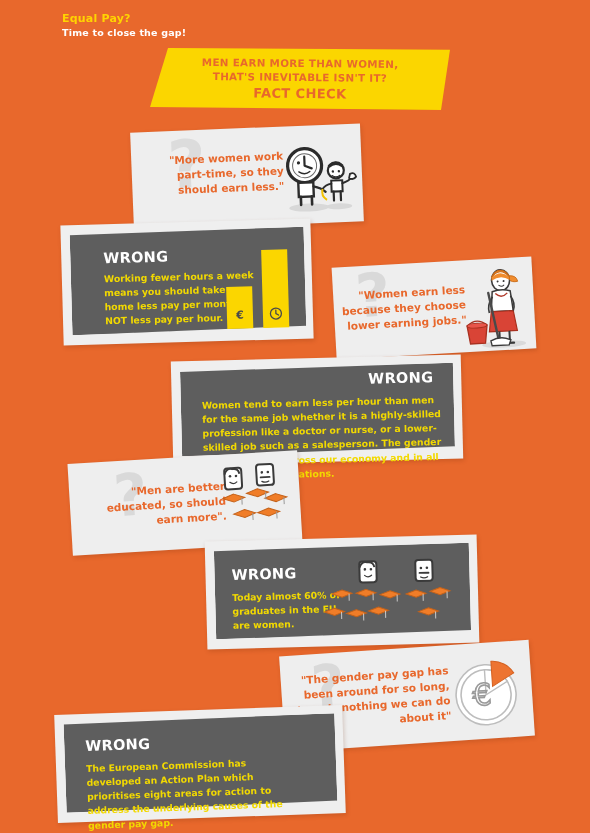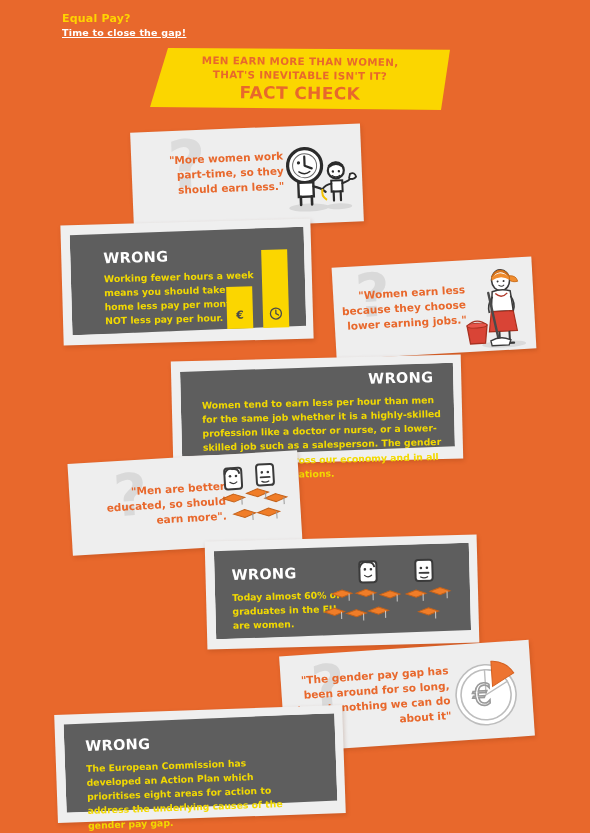--- a/index.html
+++ b/index.html
@@ -8,39 +8,39 @@
     background:#e8682c;
     font-family:"DejaVu Sans", sans-serif;
     overflow:hidden;
     position:relative;
   }
   .stage{position:absolute;inset:0;}
 
   
   .hdr{position:absolute;left:62px;top:12px;line-height:1.35;}
   .hdr .l1{color:#ffd400;font-size:11px;font-weight:bold;letter-spacing:.2px;}
-  .hdr .l2{color:#ffffff;font-size:9.5px;font-weight:bold;letter-spacing:.2px;text-decoration:underline;}
+  .hdr .l2{color:#ffffff;font-size:9.5px;font-weight:bold;letter-spacing:.2px;}
 
   
   .banner-wrap{position:absolute;left:150px;top:48px;width:300px;height:62px;}
   .banner{
     position:absolute;inset:0;background:#fbd600;
     clip-path:polygon(6% 0%, 100% 3%, 97% 100%, 0% 95%);
     box-shadow:0 2px 3px rgba(120,45,10,.18);
   }
   .banner-txt{
     position:absolute;inset:0;
     display:flex;flex-direction:column;align-items:center;justify-content:center;
     transform:rotate(0.6deg);
   }
   .banner-txt .b1,.banner-txt .b2{
     color:#e8682c;font-weight:bold;font-size:10.3px;letter-spacing:.35px;line-height:1.35;
   }
   .banner-txt .b3{
-    color:#e8682c;font-weight:bold;font-size:17px;letter-spacing:.4px;margin-top:1px;
+    color:#e8682c;font-weight:bold;font-size:13px;letter-spacing:.4px;margin-top:1px;
   }
 
   
   .card{position:absolute;}
   .paper{position:absolute;inset:0;background:#efefef;box-shadow:1px 2px 4px rgba(110,40,8,.22);}
   .quote .paper{background:#eeeeee;}
   .grayfill{position:absolute;background:#5e5e5e;box-shadow:1px 2px 3px rgba(0,0,0,.22);}
 
   .qmark{
     position:absolute;color:#d9d9d9;font-weight:bold;

